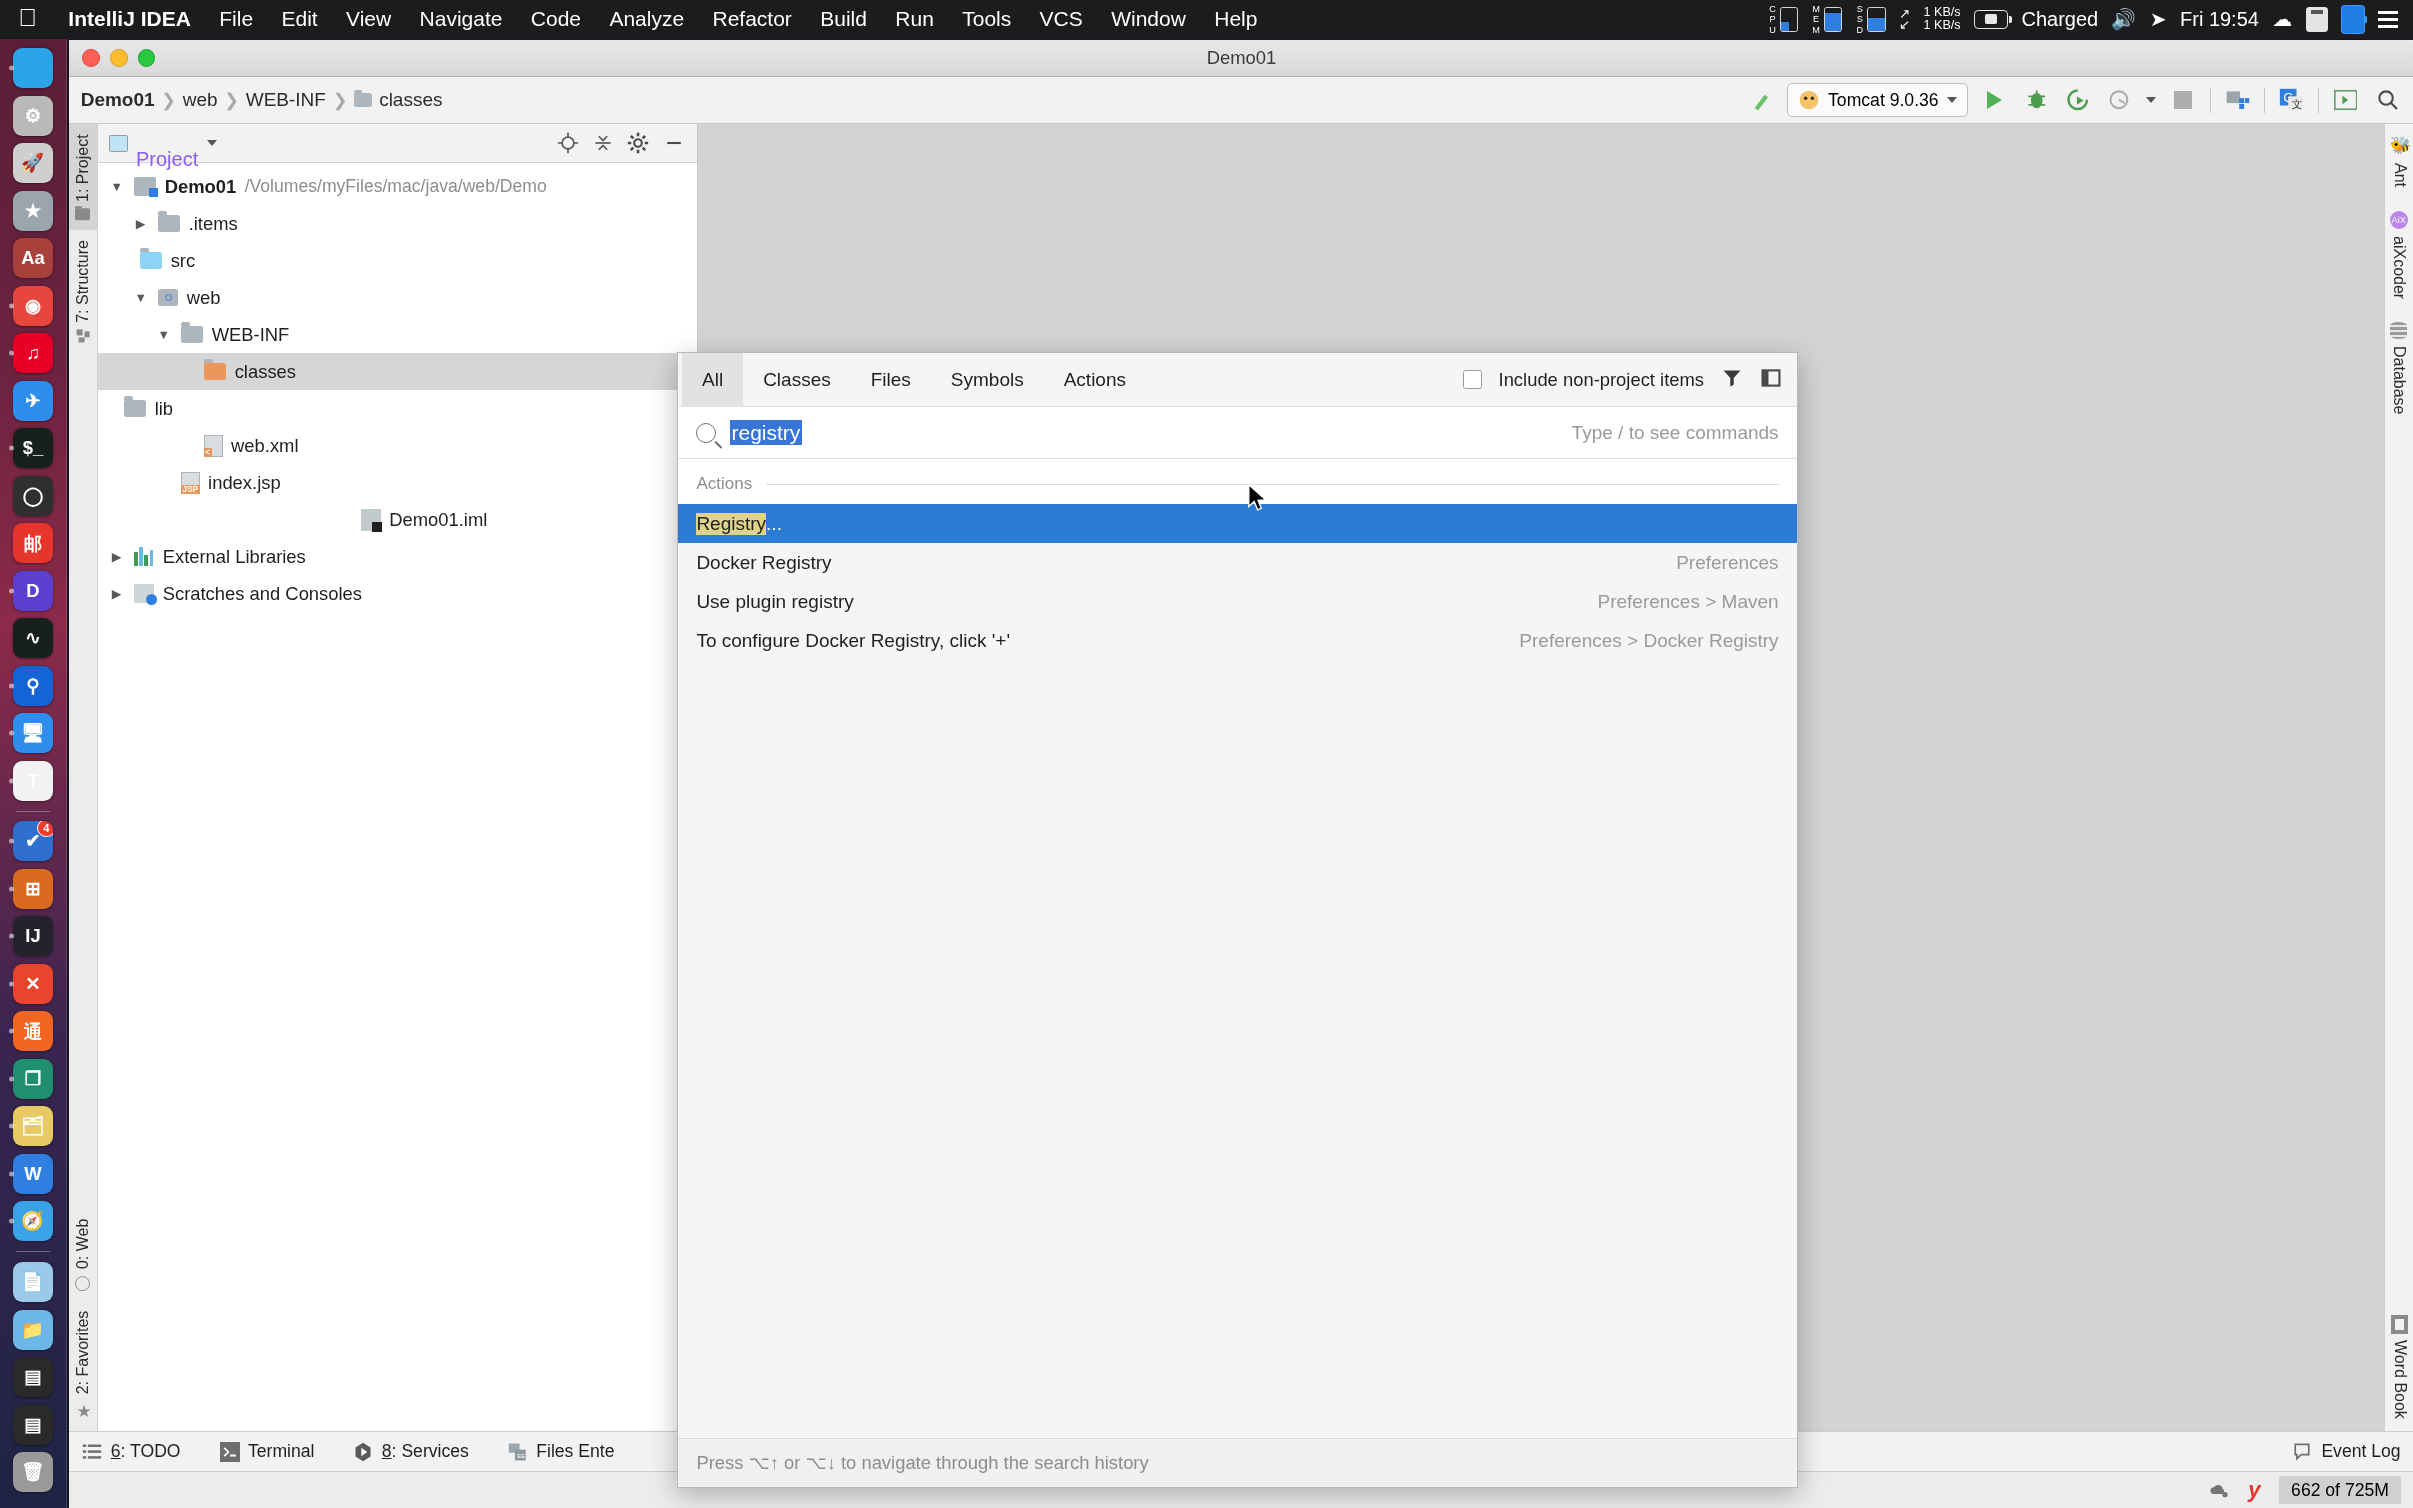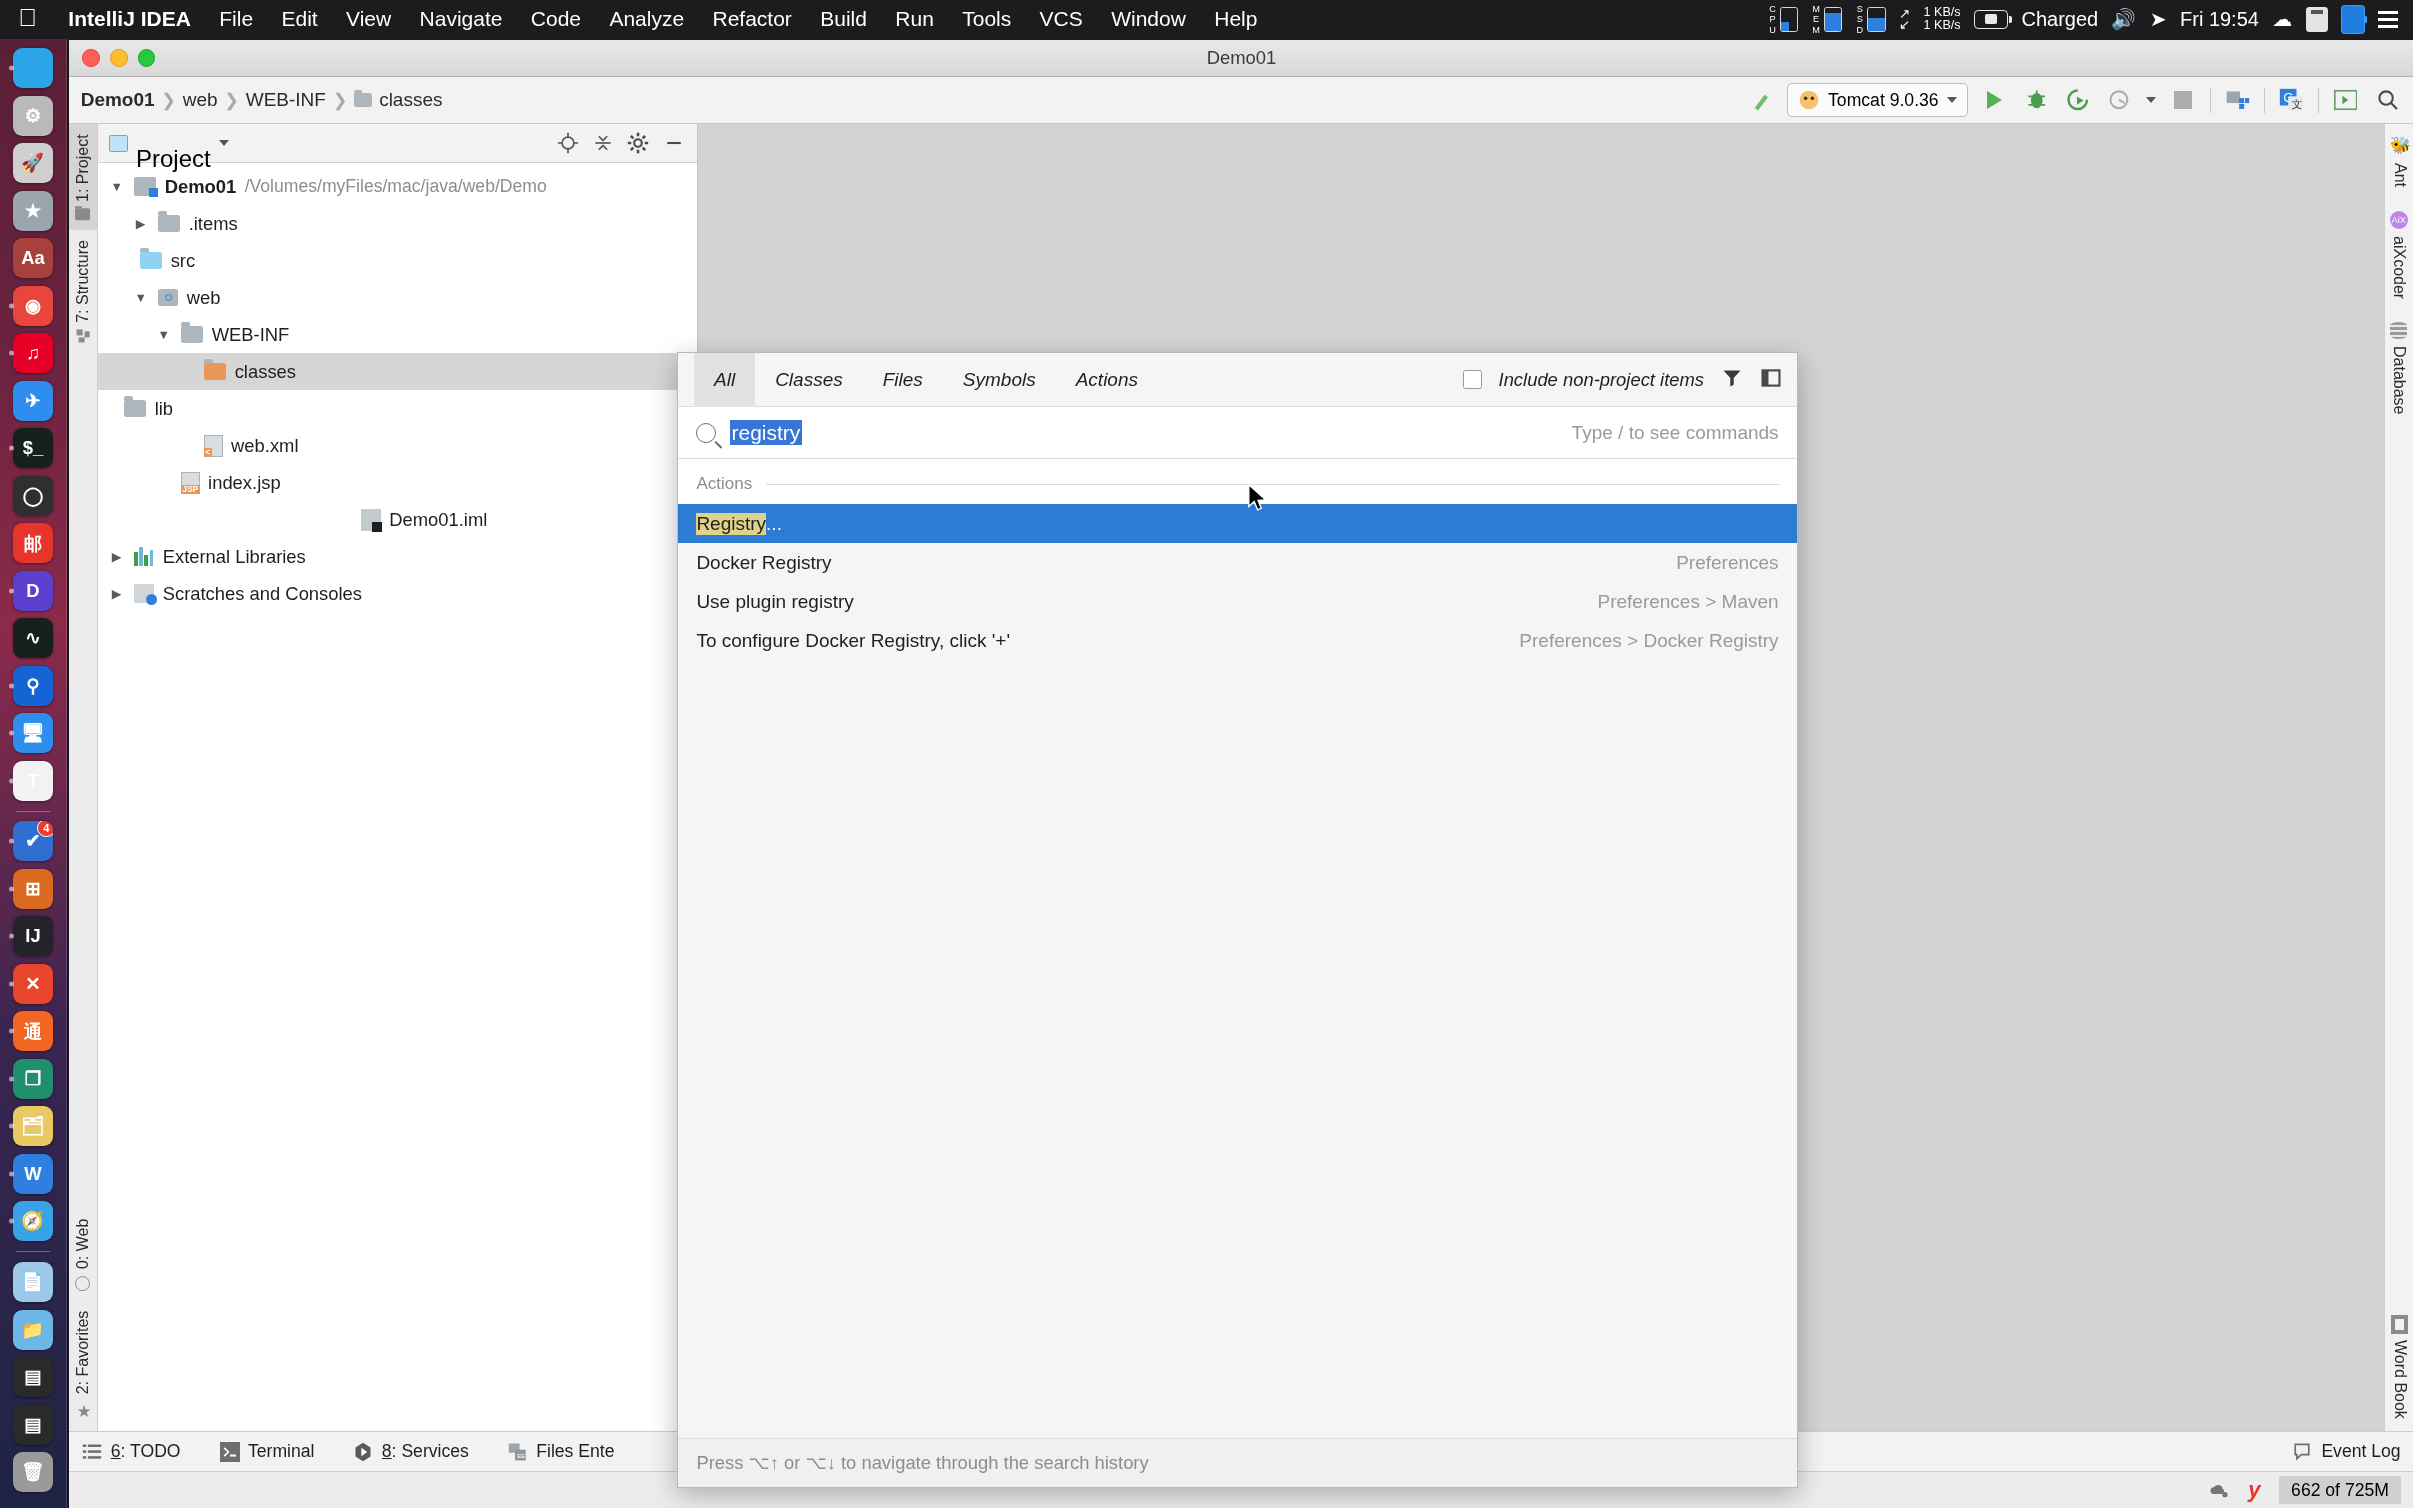--- a/index.html
+++ b/index.html
@@ -99,21 +99,21 @@
   .sq-folder:before{content:"";position:absolute;left:0;top:-2.5px;width:6.7px;height:2.5px;background:#8a8a8a;}
   .sq-struct{width:13.4px;height:13.4px;position:relative; transform: rotate(180deg);}
   .sq-struct i{position:absolute;width:5.9px;height:5.9px;background:#8a8a8a;}
   .sq-struct i:nth-child(1){left:0;top:0;} .sq-struct i:nth-child(2){right:0;top:1.7px;} .sq-struct i:nth-child(3){left:1.7px;bottom:0;}
   .circ-globe{width:15px;height:15px;border-radius:50%;border:1.7px solid #8a8a8a; transform: rotate(180deg);}
   .star{color:#8a8a8a;font-size:17px; transform: rotate(180deg);}
 
   
   .proj { width: 600px; background:#fff; border-right: 0.8px solid #c6c6c6; display:flex; flex-direction:column; }
   .proj-head { height:39px; background:#f2f2f2; border-bottom:0.8px solid #d2d2d2; display:flex; align-items:center; padding: 0 11.7px; gap:8.4px;}
-  .proj-head .title { font-size: 24px; color:#000000;margin-top:32px; }
+  .proj-head .title { font-size: 20px; color:#8b5cf6;margin-top:32px; }
   .pbadge{width:18.4px;height:17px;border:1.7px solid #9a9a9a;border-radius:1.7px;background:#bfe4f7;}
   .caret-d{width:0;height:0;border-top:6.7px solid #555;border-left:5px solid transparent;border-right:5px solid transparent;}
   .ph-right{margin-left:auto;display:flex;align-items:center;gap:13.4px;}
   .ph-ico{width:22px;height:22px;display:flex;align-items:center;justify-content:center;cursor:pointer;}
   .tree { flex:1; padding-top: 5px; font-size: 18.4px; color:#1f1f1f; overflow:hidden; }
   .node { height: 37px; display:flex; align-items:center; gap:8.4px; padding-right:6.7px; white-space:nowrap; cursor:pointer;}
   .node.sel { background: #d6d6d6; }
   .arrow { width:18.4px; display:flex; align-items:center; justify-content:center; color:#5a5a5a; font-size: 12.6px;}
   .folder { width:22px; height:17px; background:#acb6bc; border-radius:1.7px 2.5px 2.5px 2.5px; position:relative; flex:none;}
   .folder:before{content:"";position:absolute;left:0;top:-4.2px;width:9.2px;height:4.2px;background:#acb6bc;border-radius:1.7px 1.7px 0 0;}
@@ -158,21 +158,21 @@
   .bottombar { height: 37px; background:#ececec; border-top:0.8px solid #cdcdcd; display:flex; align-items:center; padding: 0 13.4px; }
 
   
   .se {
     position: absolute; left: 677px; top: 352px; width: 1121px; height: 1136px;
     background: #ffffff; border: 0.8px solid #b9b9b9;
     box-shadow: 0 6.7px 25px rgba(0,0,0,.28);
     display: flex; flex-direction: column;
     z-index: 80;
   }
-  .se-tabs { height: 54px; background:#f5f5f5; border-bottom:0.8px solid #dcdcdc; display:flex; align-items:center; padding-left: 16px; font-style: italic; }
+  .se-tabs { height: 54px; background:#f5f5f5; border-bottom:0.8px solid #dcdcdc; display:flex; align-items:center; padding-left: 4px; }
   .se-tab { height: 54px; padding: 0 20px; display:flex; align-items:center; font-size: 19px; color:#1f1f1f; cursor:pointer; }
   .se-tab.active { background: #e2e2e2; }
   .se-tabs-right { margin-left:auto; display:flex; align-items:center; gap: 17px; padding-right: 15px;}
   .chk { width:18.4px;height:18.4px;border:1.7px solid #9a9a9a;border-radius:2.5px;background:#fff; }
   .chk-label{font-size:18.4px;color:#1f1f1f;}
   .se-search { height: 52px; display:flex; align-items:center; padding: 0 18.4px; border-bottom:0.8px solid #dcdcdc; gap: 13.4px;}
   .mag { width:20px;height:20px;border:1.7px solid #6e6e6e;border-radius:50%;position:relative;flex:none;}
   .mag:after{content:"";position:absolute;right:-7.5px;bottom:-4.2px;width:9.2px;height:1.7px;background:#6e6e6e;transform:rotate(45deg);}
   .se-q { font-size: 21px; color:#fff; background:#3875d7; padding: 0.8px 1.7px; }
   .se-hint { margin-left:auto; color:#9a9a9a; font-size:19px; }

